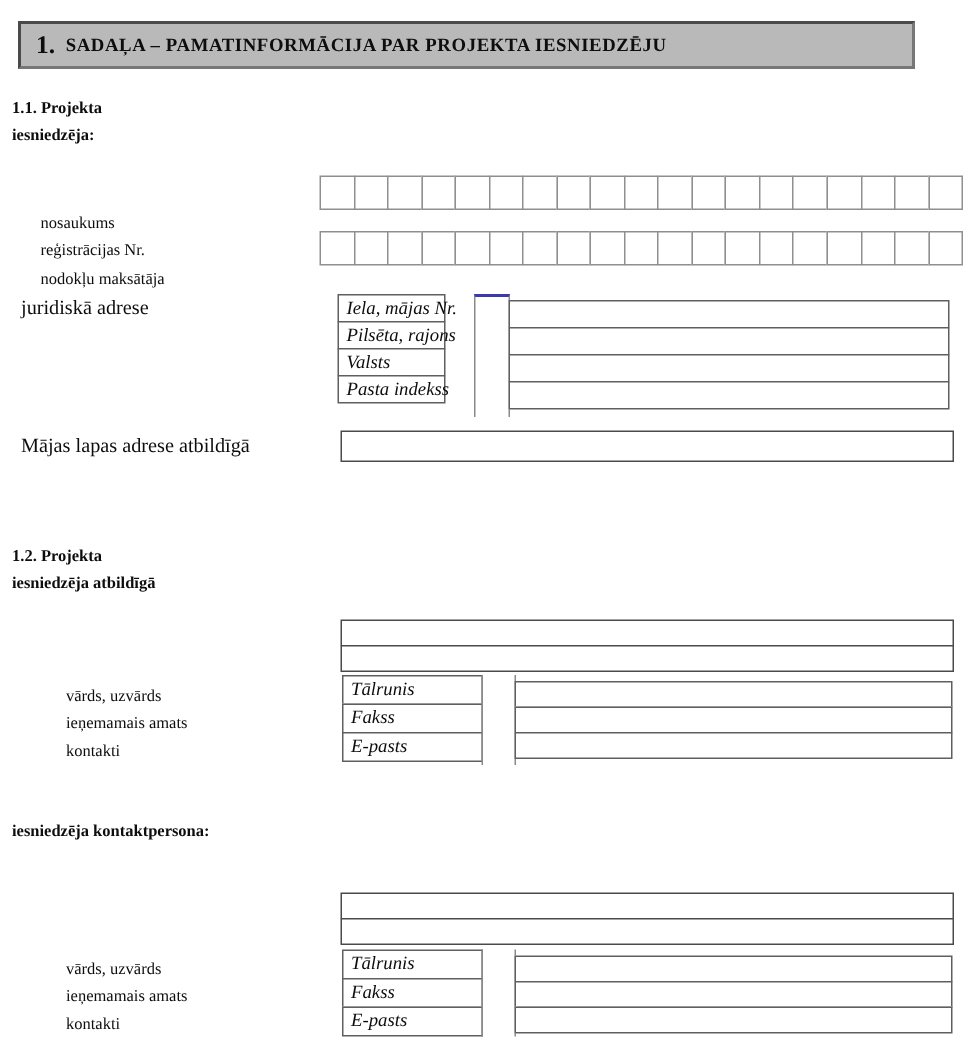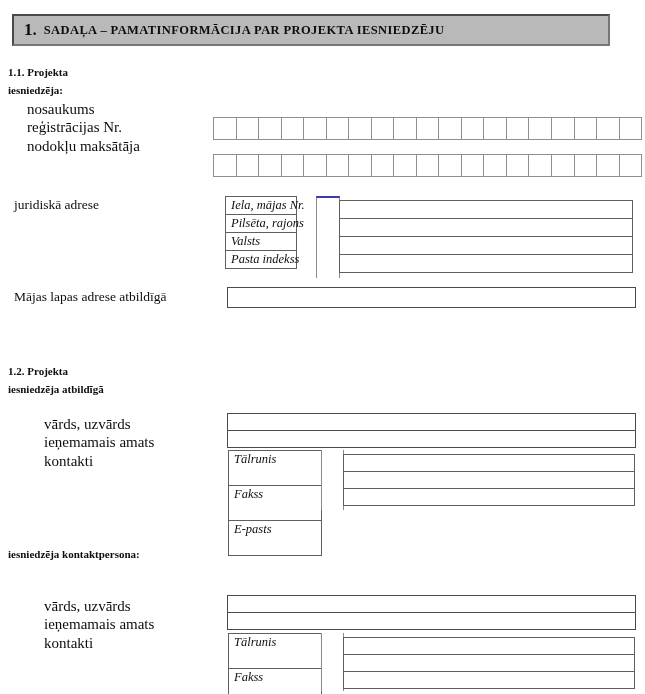--- a/index.html
+++ b/index.html
@@ -27,21 +27,21 @@
   }
   .hnum { font-weight: bold; font-size: 17px; margin-right: 7px; }
   .htitle { font-weight: bold; font-size: 12.5px; letter-spacing: 0.4px; }
 
   
   .heading { font-weight: bold; font-size: 11px; line-height: 18px; }
   .h11 { left: 8px; top: 63px; }
   .h12 { left: 8px; top: 362px; }
   .h13 { left: 8px; top: 545px; }
 
-  .sublabels { font-size: 15px; line-height: 18.4px; }
+  .sublabels { font-size: 11px; line-height: 18.4px; margin-top: 40px; }
   .sl11 { left: 27px; top: 100px; }
   .sl12 { left: 44px; top: 415px; }
   .sl13 { left: 44px; top: 597px; }
 
   .lbl { font-size: 13.5px; white-space: nowrap; }
   .addr-label { left: 14px; top: 197px; }
   .web-label  { left: 14px; top: 289px; }
 
   
   .grid { display: flex; width: 429px; height: 23px; }
@@ -74,21 +74,21 @@
 
   
   .bigbox { width: 409px; }
   .bigbox .brow { height: 18px; border: 1px solid #4a4a4a; background: #ffffff; }
   .bigbox .brow + .brow { margin-top: -1px; }
   .bb12 { left: 227px; top: 413px; }
   .bb13 { left: 227px; top: 595px; }
 
   
   .contact-labels { width: 94px; }
-  .contact-labels .trow { height: 36px; }
+  .contact-labels .trow { height: 20px; }
   .contact-values { width: 292px; }
   .contact-values .trow { height: 18px; }
   .c-spacer {
     width: 23px;
     border-left: 1px solid #8a8a8a; border-right: 1px solid #8a8a8a;
   }
   .cl12 { left: 228px; top: 450px; }
   .cs12 { left: 321px; top: 450px; height: 60px; }
   .cv12 { left: 343px; top: 454px; }
   .cl13 { left: 228px; top: 633px; }

